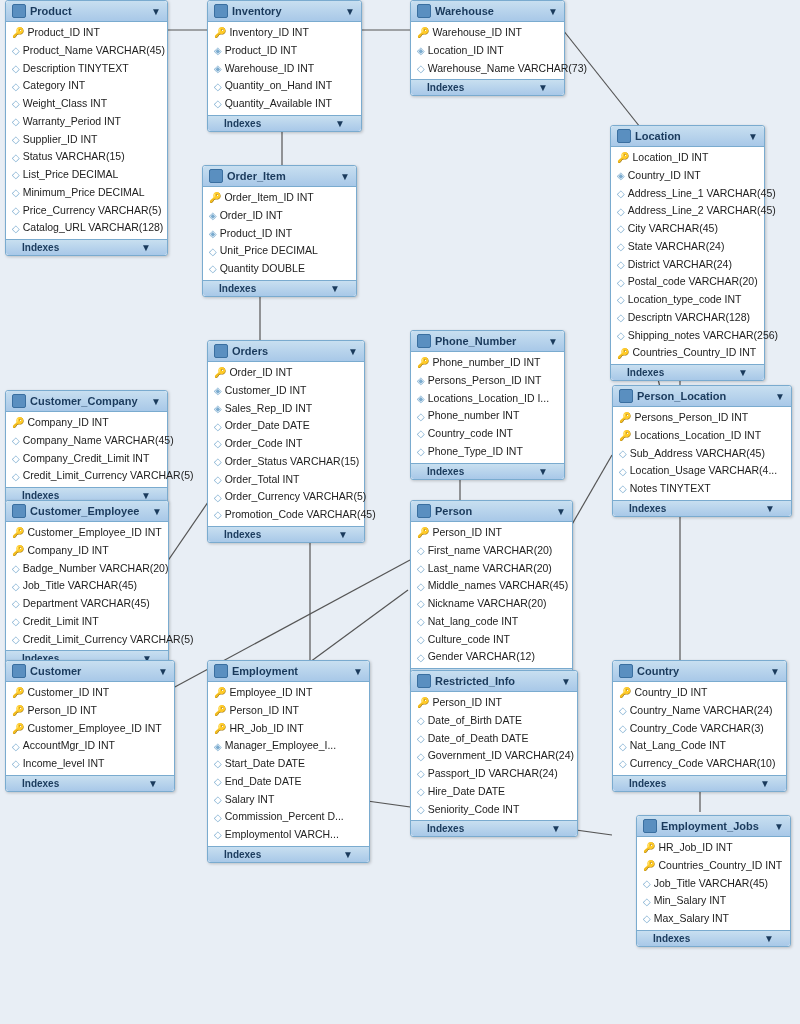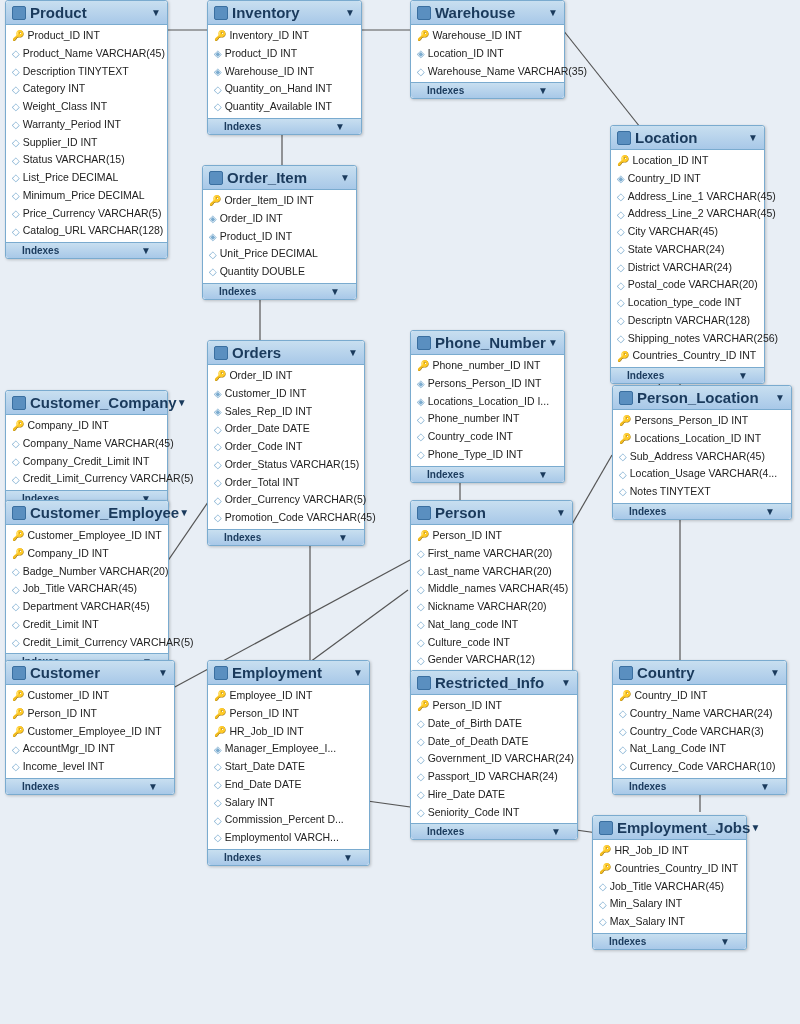--- a/index.html
+++ b/index.html
@@ -29,21 +29,21 @@
       background: linear-gradient(180deg, #c8dff0 0%, #a8c8e8 100%);
       border-bottom: 1px solid #7aabcf;
       padding: 3px 6px;
       display: flex;
       align-items: center;
       justify-content: space-between;
       border-radius: 3px 3px 0 0;
     }
     .db-table-header .title {
       font-weight: bold;
-      font-size: 15px;
+      font-size: 11px;
       color: #1a3a5c;
       display: flex;
       align-items: center;
       gap: 4px;
     }
     .db-table-header .title .icon {
       display: inline-block;
       width: 14px;
       height: 14px;
       background: #5a8fc0;
@@ -262,21 +262,21 @@
       <div class="db-field">
           <span class="key-icon">🔑</span>
           <span>Warehouse_ID INT</span>
         </div>
       <div class="db-field">
           <span class="rel-icon">◈</span>
           <span>Location_ID INT</span>
         </div>
       <div class="db-field">
           <span class="rel-icon">◇</span>
-          <span>Warehouse_Name VARCHAR(35)</span>
+          <span>Warehouse_Name VARCHAR(73)</span>
         </div>
     </div>
     <div class="db-table-footer">
       <span>Indexes</span>
       <span class="arrow">▼</span>
     </div>
   </div>
 
   <div class="db-table" style="left:202px; top:165px; width:128px;">
     <div class="db-table-header">
@@ -791,21 +791,21 @@
           <span class="rel-icon">◇</span>
           <span>Currency_Code VARCHAR(10)</span>
         </div>
     </div>
     <div class="db-table-footer">
       <span>Indexes</span>
       <span class="arrow">▼</span>
     </div>
   </div>
 
-  <div class="db-table" style="left:592px; top:815px; width:154px;">
+  <div class="db-table" style="left:636px; top:815px; width:154px;">
     <div class="db-table-header">
       <div class="title">
         <div class="icon"></div>
         <span>Employment_Jobs</span>
       </div>
       <span class="arrow">▼</span>
     </div>
     <div class="db-table-body">
       <div class="db-field">
           <span class="key-icon">🔑</span>

